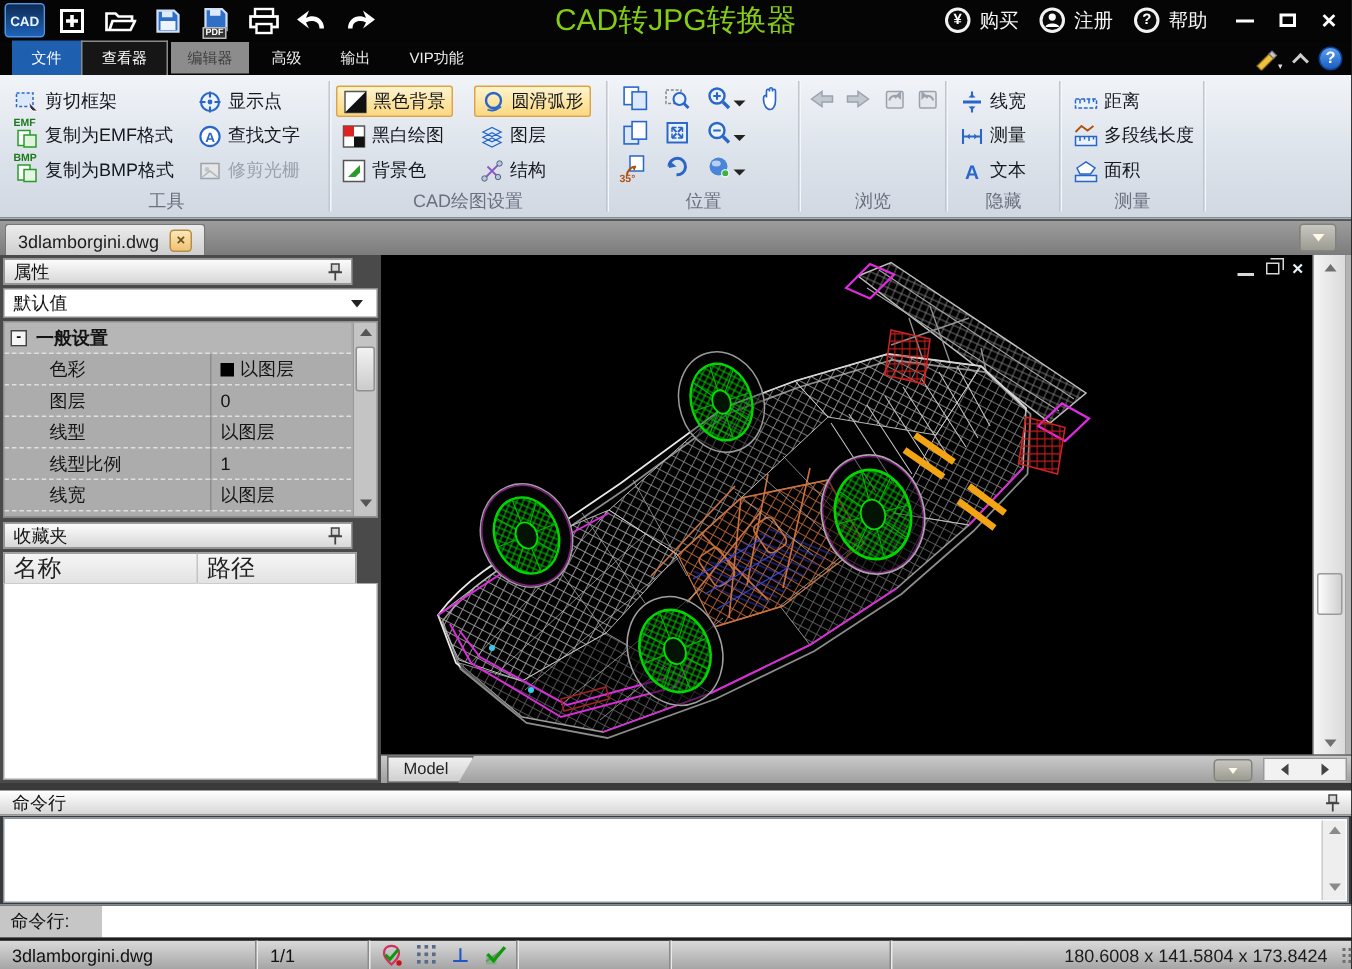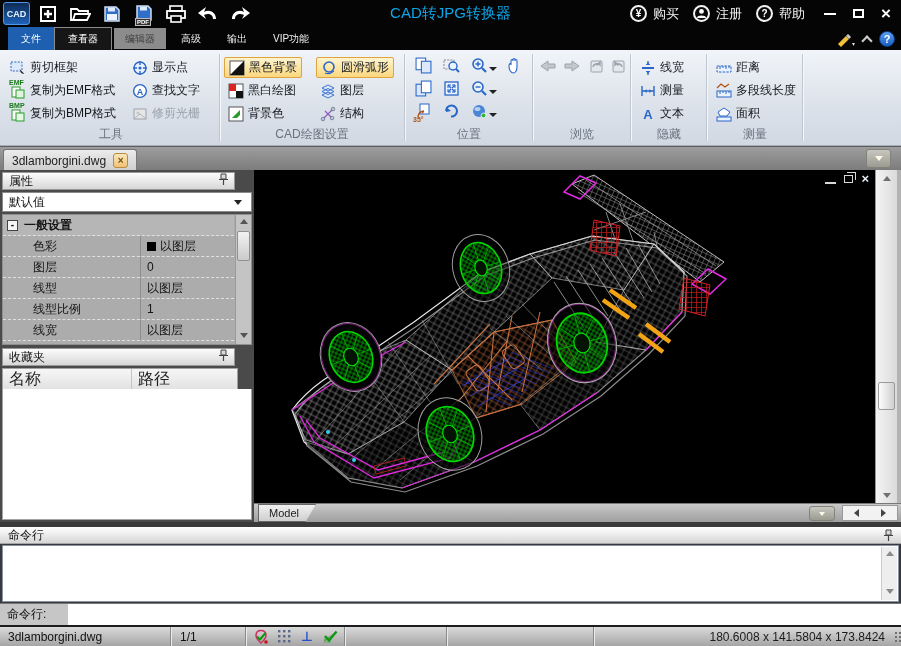--- a/index.html
+++ b/index.html
@@ -7,21 +7,21 @@
 .app{position:relative;width:901px;height:646px;overflow:hidden;background:#000;
   font-family:"Liberation Sans","DejaVu Sans",sans-serif;color:#111}
 
 
 .titlebar{position:relative;height:27px;background:#050505;display:flex;align-items:center;color:#fff}
 .logo{width:27px;height:23px;margin:2px 2px 2px 3px;background:linear-gradient(#0d2b55,#1e62b8);
   border:1px solid #4e96e8;border-radius:3px;display:flex;align-items:center;justify-content:center;
   font-size:9px;font-weight:bold;color:#eaf4ff;letter-spacing:0}
 .tbic{width:26px;height:22px;margin:0 3px;display:flex;align-items:center;justify-content:center;position:relative}
 .title-center{position:absolute;left:0;right:0;top:0;height:27px;display:flex;align-items:center;
-  justify-content:center;font-size:15px;color:#0ea5e9;pointer-events:none}
+  justify-content:center;font-size:20px;color:#84cc16;pointer-events:none}
 .tbright{position:absolute;right:4px;top:0;height:27px;display:flex;align-items:center;gap:6px}
 .circ{width:17px;height:17px;border-radius:50%;background:#0a0a0a;border:2px solid #f2f2f2;
   display:flex;align-items:center;justify-content:center;font-size:10px;font-weight:bold;color:#fff}
 .tblbl{font-size:13px;color:#f5f5f5;margin-right:8px}
 .winbtn{width:22px;height:20px;display:flex;align-items:center;justify-content:center;color:#fff}
 .minbar{width:12px;height:2px;background:#fff}
 .maxbox{width:11px;height:9px;border:2px solid #fff}
 .pdfbadge{position:absolute;left:4px;bottom:-1px;font-size:6px;font-weight:bold;color:#fff;
   background:#333;padding:0 1px;border:1px solid #bbb;line-height:6px}
 
@@ -58,21 +58,21 @@
 .dclose{width:15px;height:15px;border-radius:3px;background:linear-gradient(#fbe7bb,#f0c275);border:1px solid #b98c3e;
   color:#6e5012;font-size:10px;font-weight:bold;display:flex;align-items:center;justify-content:center;line-height:1}
 .drop{position:absolute;width:25px;height:19px;border-radius:3px;background:linear-gradient(#c7c7bf,#9b9b92);
   border:1px solid #82827a;display:flex;align-items:center;justify-content:center}
 .chevdn{width:0;height:0;border-left:4px solid transparent;border-right:4px solid transparent;border-top:5px solid #fffbe8}
 
 
 .main{position:relative;height:352px;background:#3f3f3f}
 .leftpanel{position:absolute;left:0;top:0;width:254px;height:352px;background:#4a4a4a}
 .phdr{position:absolute;left:2px;right:19px;height:18px;background:linear-gradient(#fcfcfc,#d7d7d7);
-  border:1px solid #979797;display:flex;align-items:flex-start;padding:0 6px;font-size:12px;color:#111}
+  border:1px solid #979797;display:flex;align-items:center;padding:0 6px;font-size:12px;color:#111}
 .pinwrap{margin-left:auto;display:flex;align-items:center}
 .preset{position:absolute;left:2px;right:2px;top:22px;height:20px;background:#fff;border:1px solid #8a8a8a;
   display:flex;align-items:center;padding:0 6px;font-size:12px}
 .presetbtn{margin-left:auto;width:14px;display:flex;justify-content:center}
 .bcaret{width:0;height:0;border-left:4px solid transparent;border-right:4px solid transparent;border-top:5px solid #222}
 .pgrid{position:absolute;left:2px;right:2px;top:44px;height:131px;background:#acacac;border:1px solid #8f8f8f;overflow:hidden}
 .prow{position:absolute;left:0;right:17px;height:21px;border-bottom:1px dashed #e0e0e0;display:flex;font-size:12px;color:#141414}
 .prow .pl{width:137px;padding-left:30px;display:flex;align-items:center}
 .prow .pv{flex:1;border-left:1px solid #8d8d8d;padding-left:6px;display:flex;align-items:center;gap:4px}
 .prow.grp{background:#b6b6b6;font-weight:bold}

